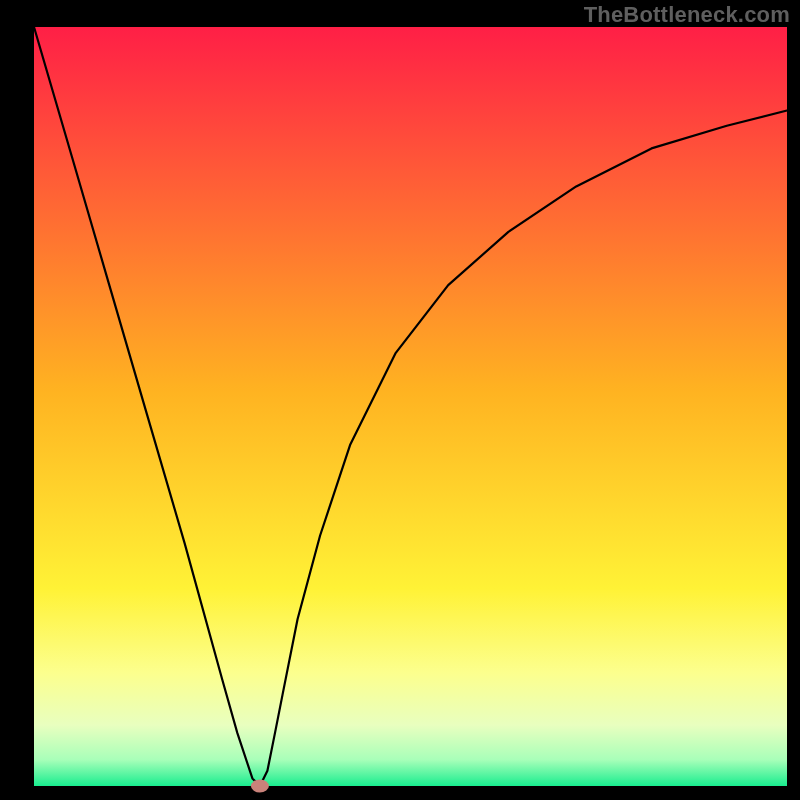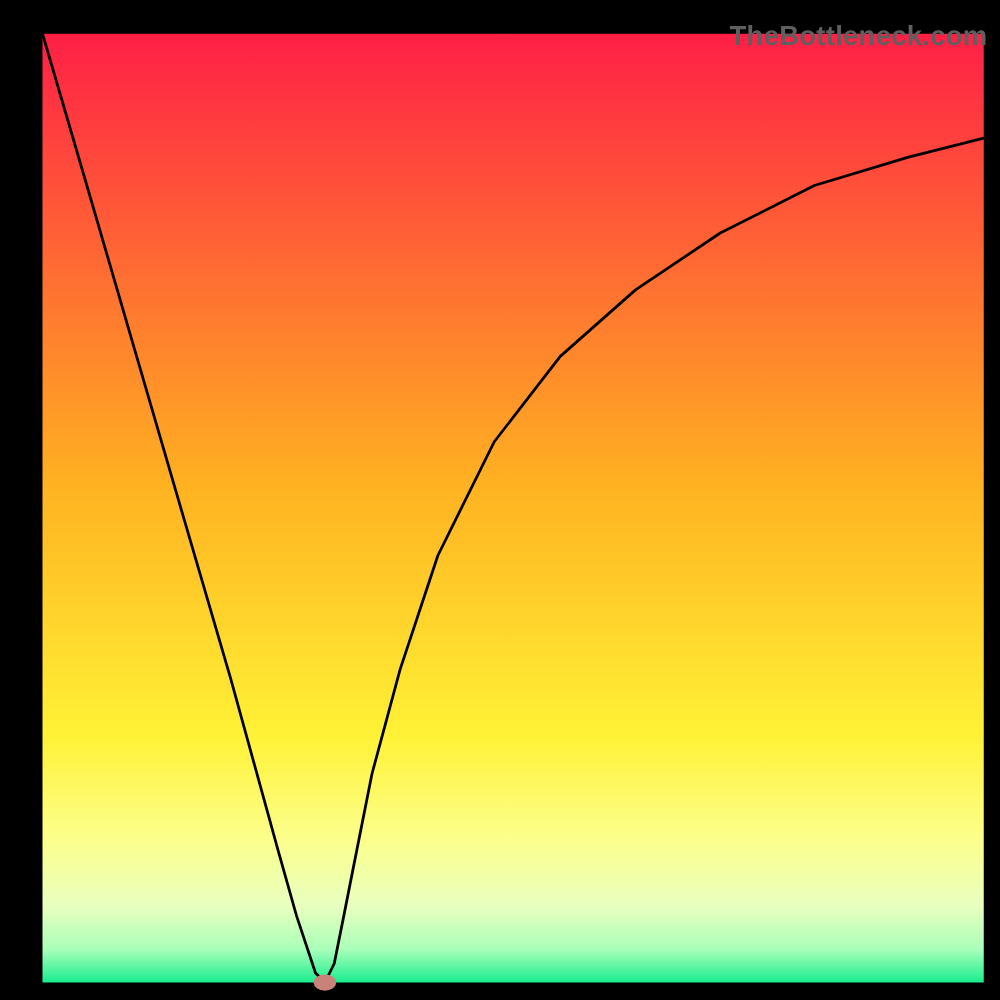--- a/index.html
+++ b/index.html
@@ -12,21 +12,21 @@
     font-family: Arial, Helvetica, sans-serif;
   }
   .stage {
     position: relative;
     width: 800px;
     height: 800px;
     background: #000;
   }
   .watermark {
     position: absolute;
-    top: 16px;
+    top: 2px;
     right: 10px;
     color: #5f5f5f;
     font-size: 22px;
     font-weight: 600;
     letter-spacing: 0.2px;
     z-index: 3;
     user-select: none;
   }
   svg {
     position: absolute;

